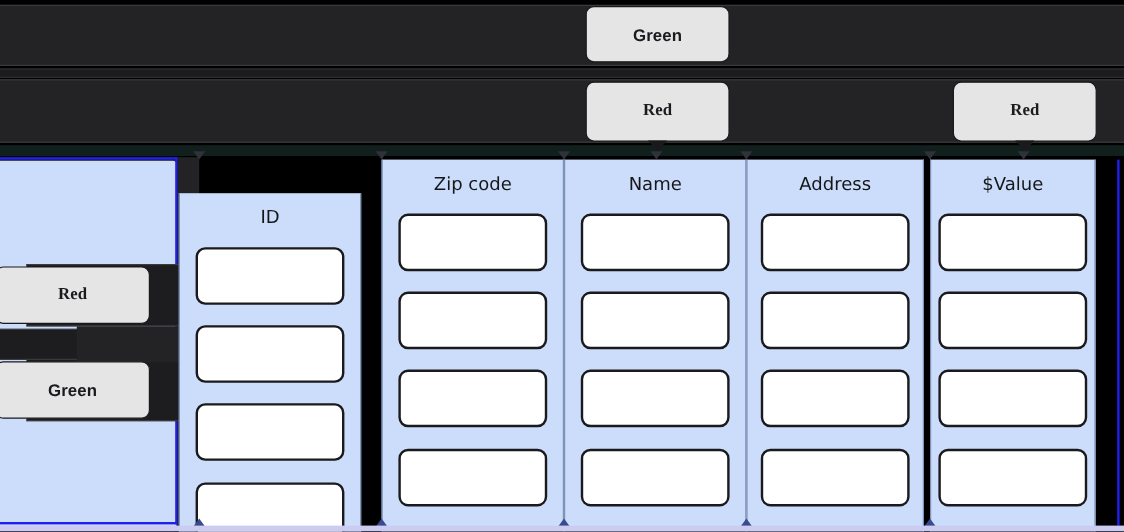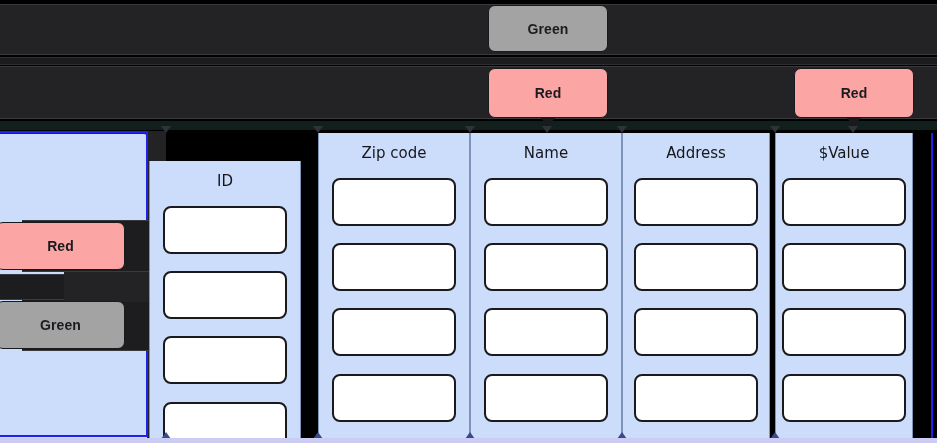--- a/index.html
+++ b/index.html
@@ -51,22 +51,22 @@
     border: 1.6px solid #1a1a1d;
     border-radius: 7px;
     display: flex;
     align-items: center;
     justify-content: center;
     font-size: 14px;
     font-weight: bold;
     color: #1b1b1f;
     letter-spacing: 0.1px;
   }
-  .tip.green { background: #a3a3a3; }
-  .tip.red   { background: #fca5a5; }
+  .tip.green { background: #e5e5e5; }
+  .tip.red   { background: #e5e5e5; font-family: Liberation Serif, serif; }
   .tip .nub {
     position: absolute;
     bottom: -9px;
     left: 50%;
     margin-left: -8px;
     width: 0;
     height: 0;
     border-left: 8px solid transparent;
     border-right: 8px solid transparent;
     border-top: 9px solid #1a1a1d;

